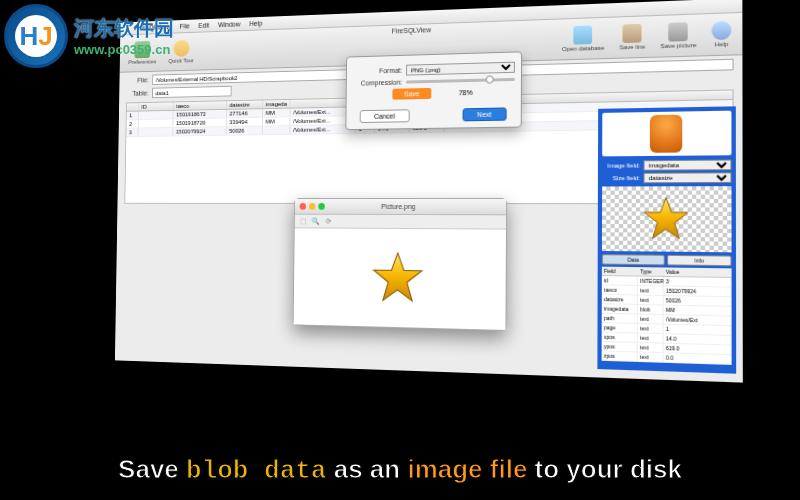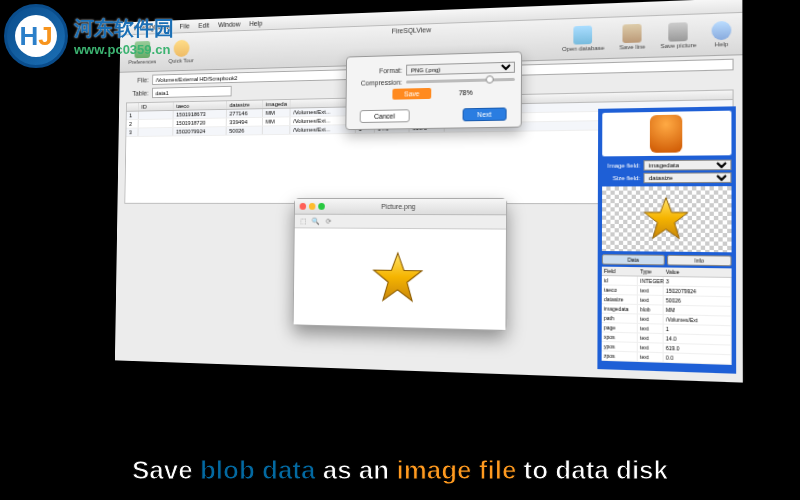--- a/index.html
+++ b/index.html
@@ -102,21 +102,21 @@
   .pw-body{ position:absolute; top:30px; left:0; right:0; bottom:0; background:#fff; display:flex; align-items:center; justify-content:center;}
 
   
   .goldstar { fill:url(#goldgrad); stroke:#8a5a00; stroke-width:1; }
 
   
   .reflection{ position:absolute; top:370px; left:90px; width:640px; height:100px; transform:rotateY(-14deg) scaleY(-.35); transform-origin:top center; opacity:.18; background:linear-gradient(#e8e8e8,transparent); filter:blur(1px); }
 
   
   .caption{ position:absolute; bottom:14px; left:0; right:0; text-align:center; font-family:"Comic Sans MS","Chalkboard SE",cursive; font-size:26px; font-weight:bold; color:#fff; -webkit-text-stroke:1px #000; text-shadow:0 2px 3px #000;}
-  .caption .green{ color:#0369a1; }
+  .caption .green{ color:#eab308;font-family:Liberation Mono, monospace; }
   .caption .orange{ color:#ff9a1f;margin-top:13px; }
 </style>
 </head>
 <body>
 
 <svg width="0" height="0" style="position:absolute">
   <defs>
     <linearGradient id="goldgrad" x1="0" y1="0" x2="0" y2="1">
       <stop offset="0" stop-color="#ffe36b"></stop>
         <stop offset=".5" stop-color="#f5b400"></stop>
@@ -364,14 +364,14 @@
         <svg width="54" height="54" viewBox="0 0 50 50">
             <polygon class="goldstar" points="25,2 31,18 48,18 34,29 39,46 25,36 11,46 16,29 2,18 19,18"></polygon>
           </svg>
       </div>
     </div>
 
   </div>
 </div>
 
 <div class="caption">
-  <span>Save </span><span class="green">blob data</span><span> as an </span><span class="orange">image file</span><span> to data disk</span>
+  <span>Save </span><span class="green">blob data</span><span> as an </span><span class="orange">image file</span><span> to your disk</span>
 </div>
 
 </body></html>

